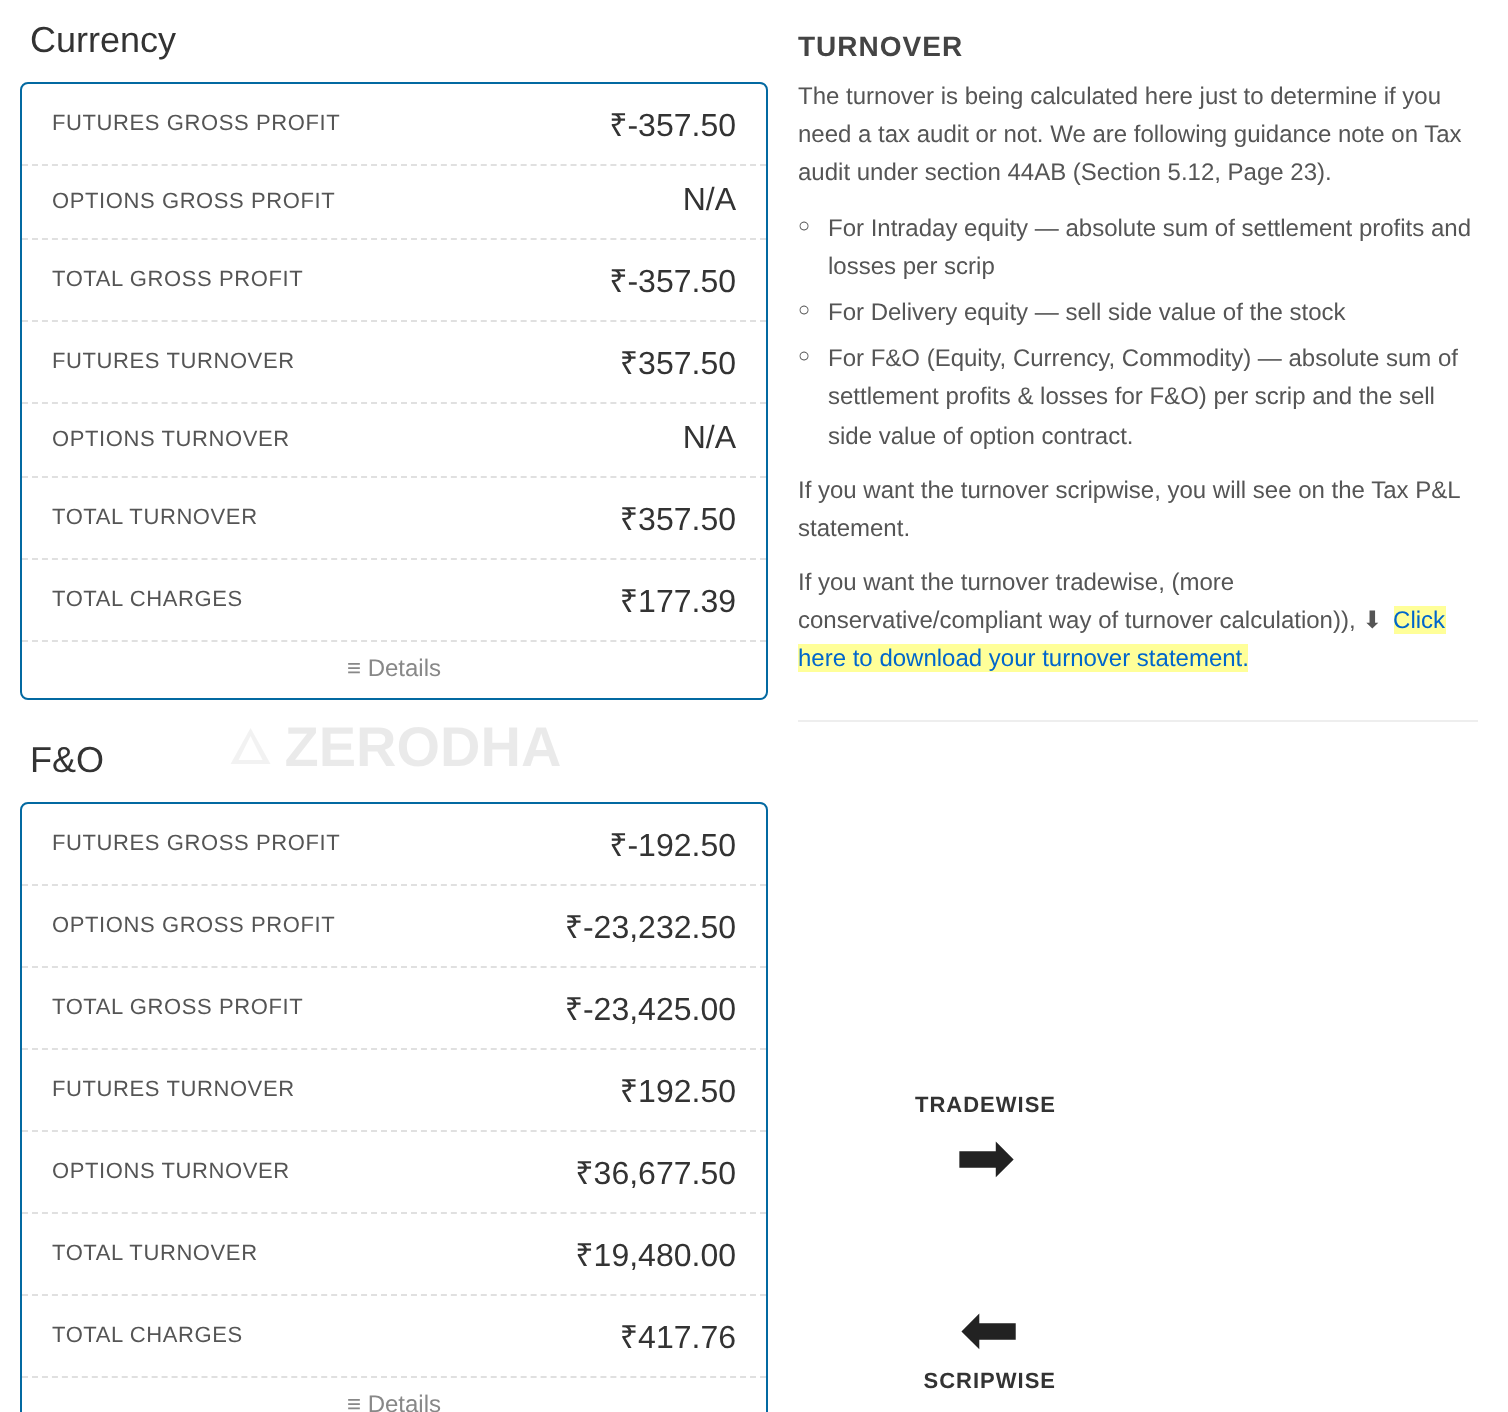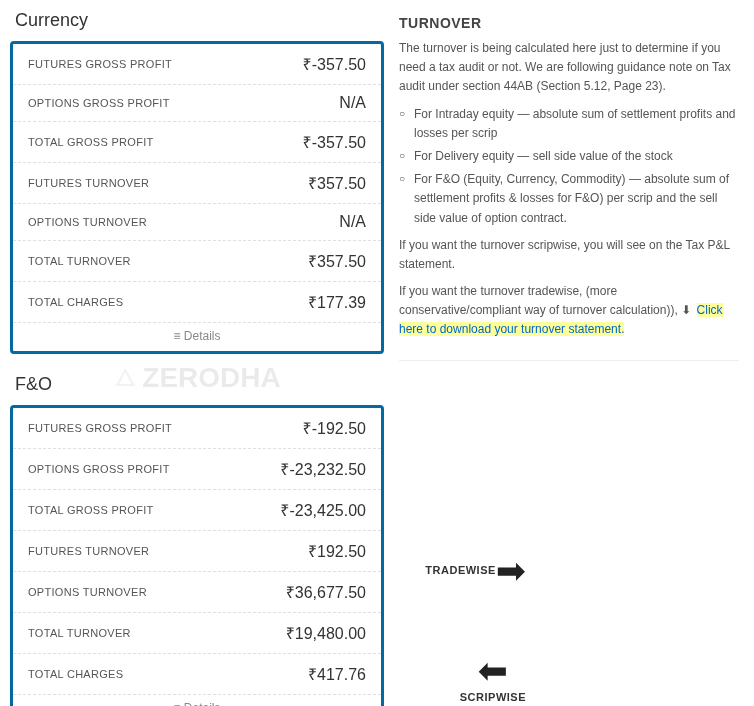--- a/index.html
+++ b/index.html
@@ -27,21 +27,21 @@
       padding: 5px;
     }
     .section-title {
       font-size: 18px;
       font-weight: normal;
       color: #333;
       margin-bottom: 10px;
       padding-left: 5px;
     }
     .data-table {
-      border: 3px solid #0369a1;
+      border: 1px solid #0369a1;
       border-radius: 4px;
       margin-bottom: 20px;
       background: #fff;
     }
     .data-row {
       display: flex;
       justify-content: space-between;
       align-items: center;
       padding: 9px 15px;
       border-bottom: 1px dashed #e0e0e0;
@@ -219,21 +219,21 @@
           <span class="row-label">OPTIONS TURNOVER</span>
           <span class="row-value">₹36,677.50</span>
         </div>
 
         <div style="position:relative;">
           <div class="data-row">
             <span class="row-label">TOTAL TURNOVER</span>
             <span class="row-value">₹19,480.00</span>
           </div>
 
-          <div style="position:absolute; right:-145px; top:-60px; display:flex; flex-direction:row; align-items:center;">
+          <div style="position:absolute; right:-145px; top:-60px; display:flex; flex-direction:column; align-items:center;">
             <span class="arrow-label" style="font-size:11px; font-weight:bold; margin-bottom:2px;">TRADEWISE</span>
             <span style="font-size:36px; line-height:1; color:#222;">➡</span>
           </div>
 
           <div style="position:absolute; right:-145px; top:40px; display:flex; flex-direction:column; align-items:center;">
             <span style="font-size:36px; line-height:1; color:#222;">⬅</span>
             <span class="arrow-label" style="font-size:11px; font-weight:bold; margin-top:2px;">SCRIPWISE</span>
           </div>
         </div>
         <div class="data-row">

